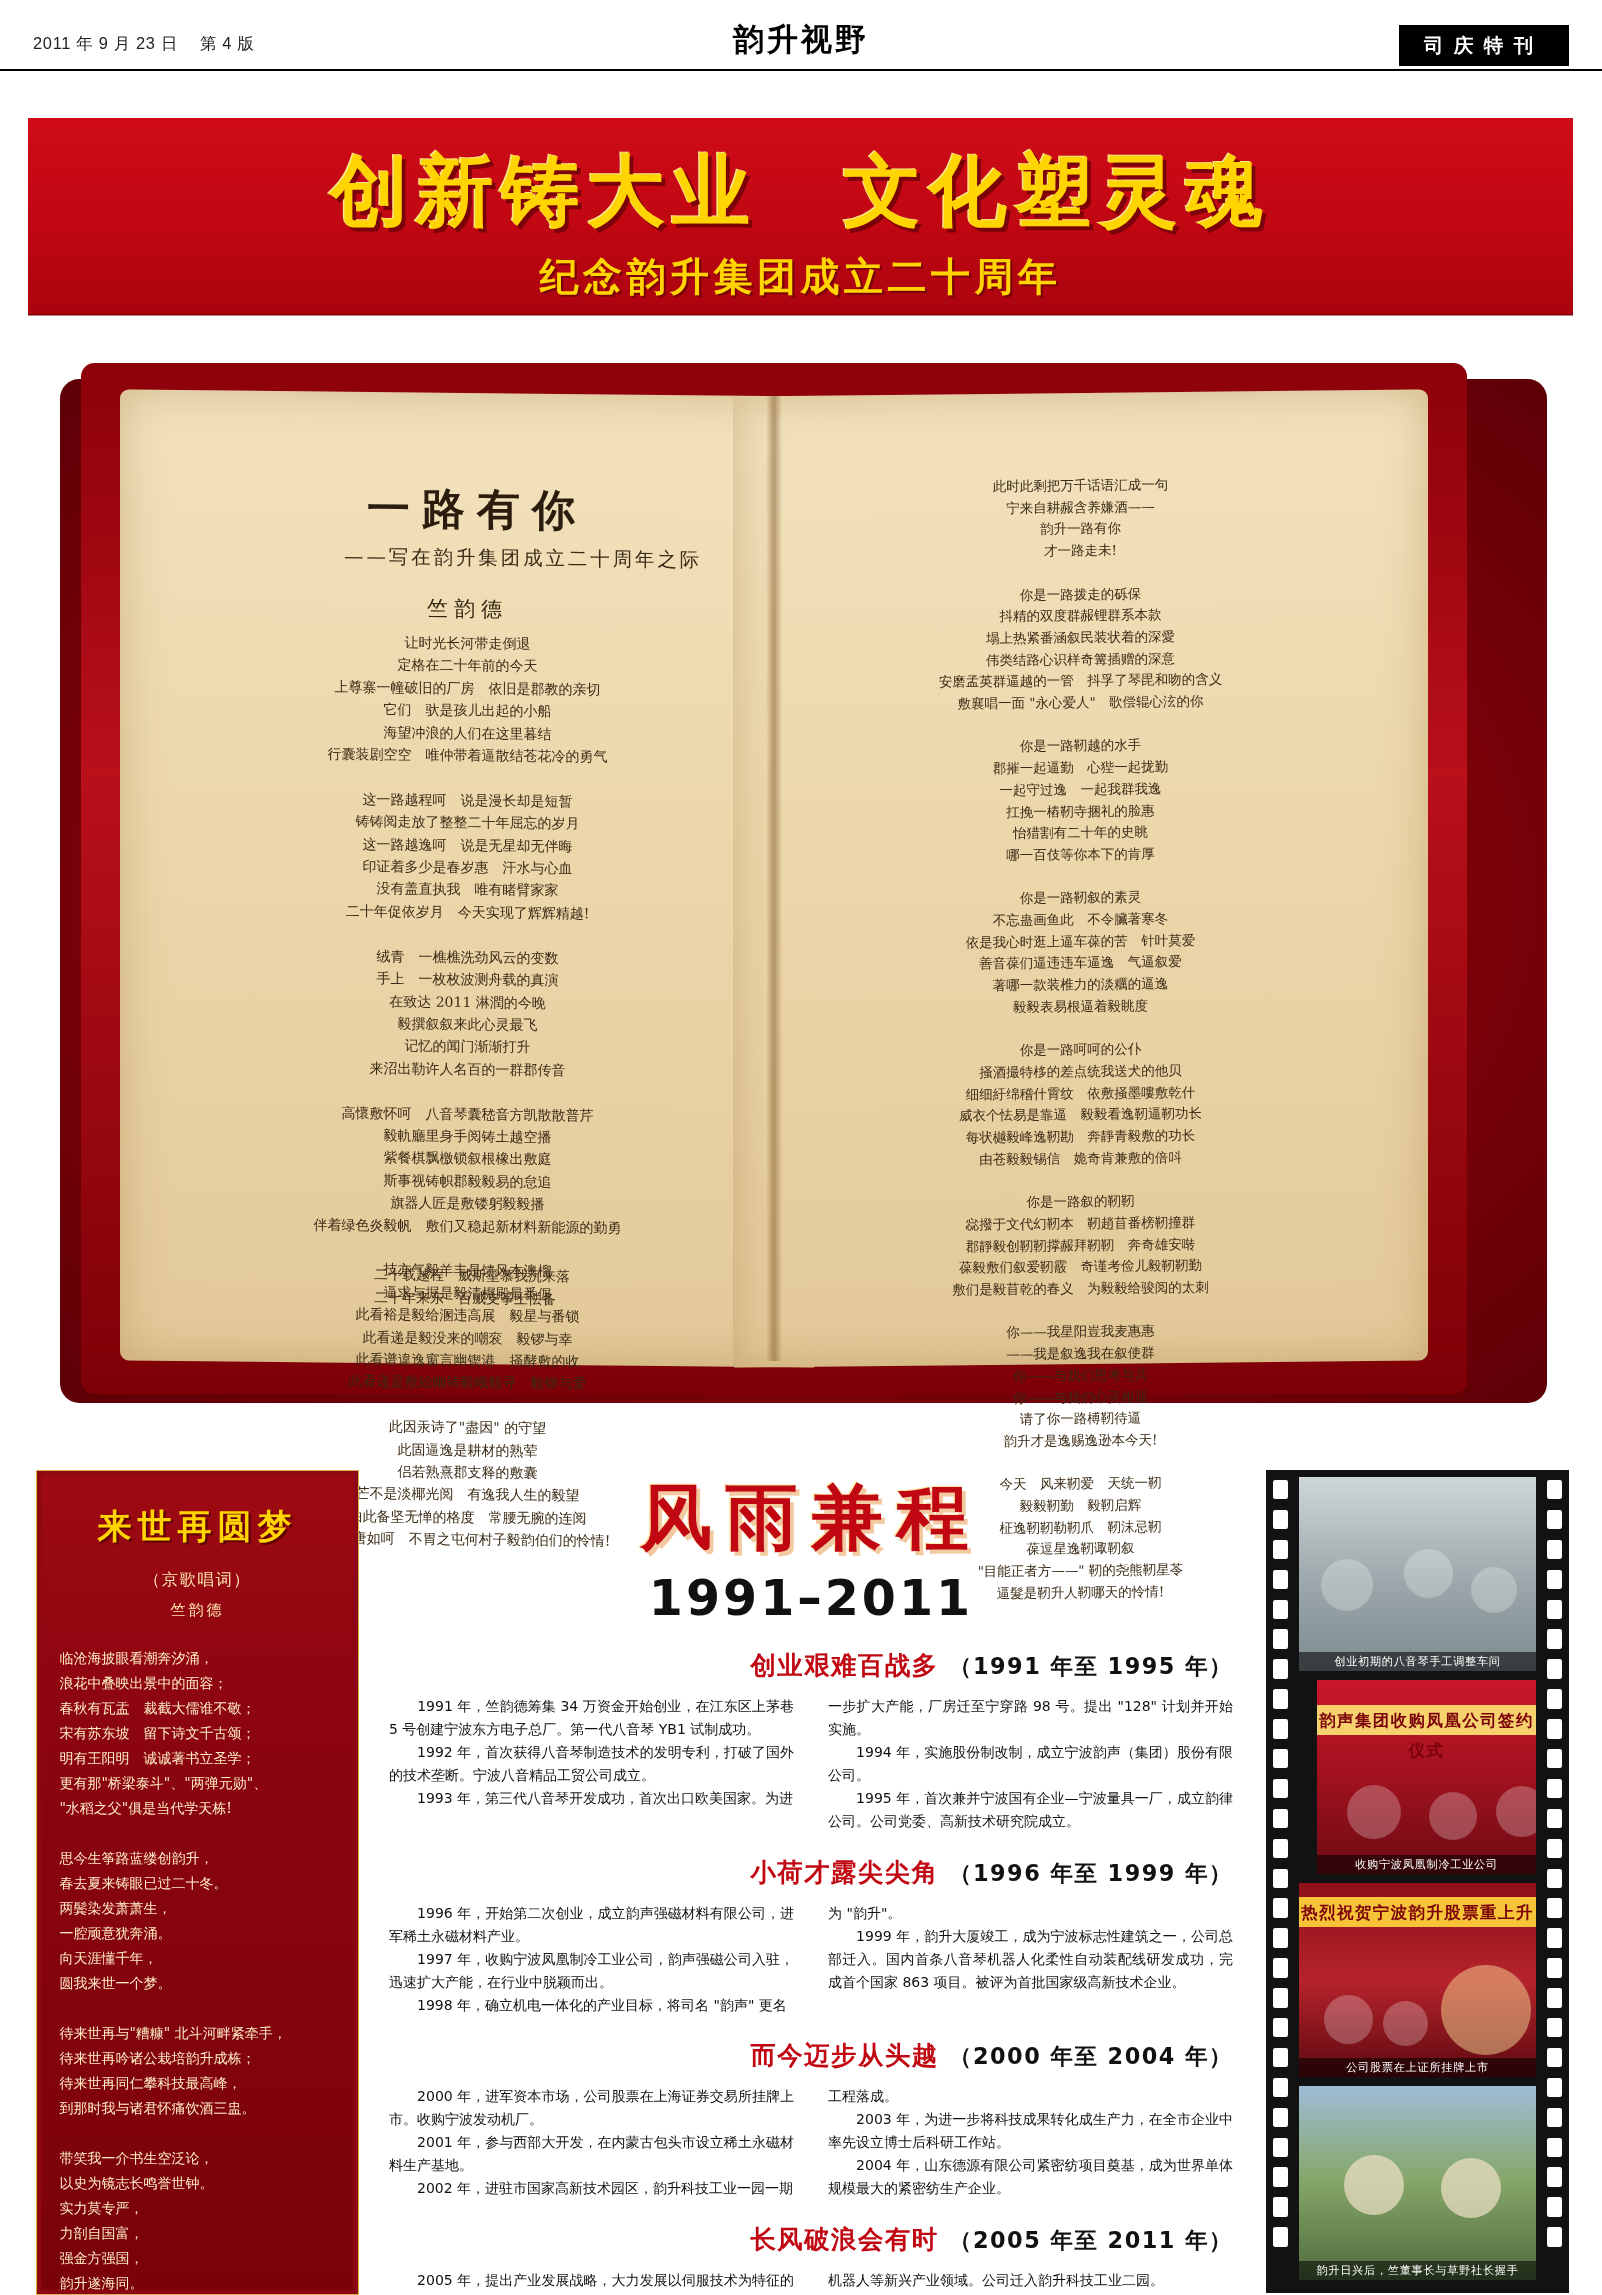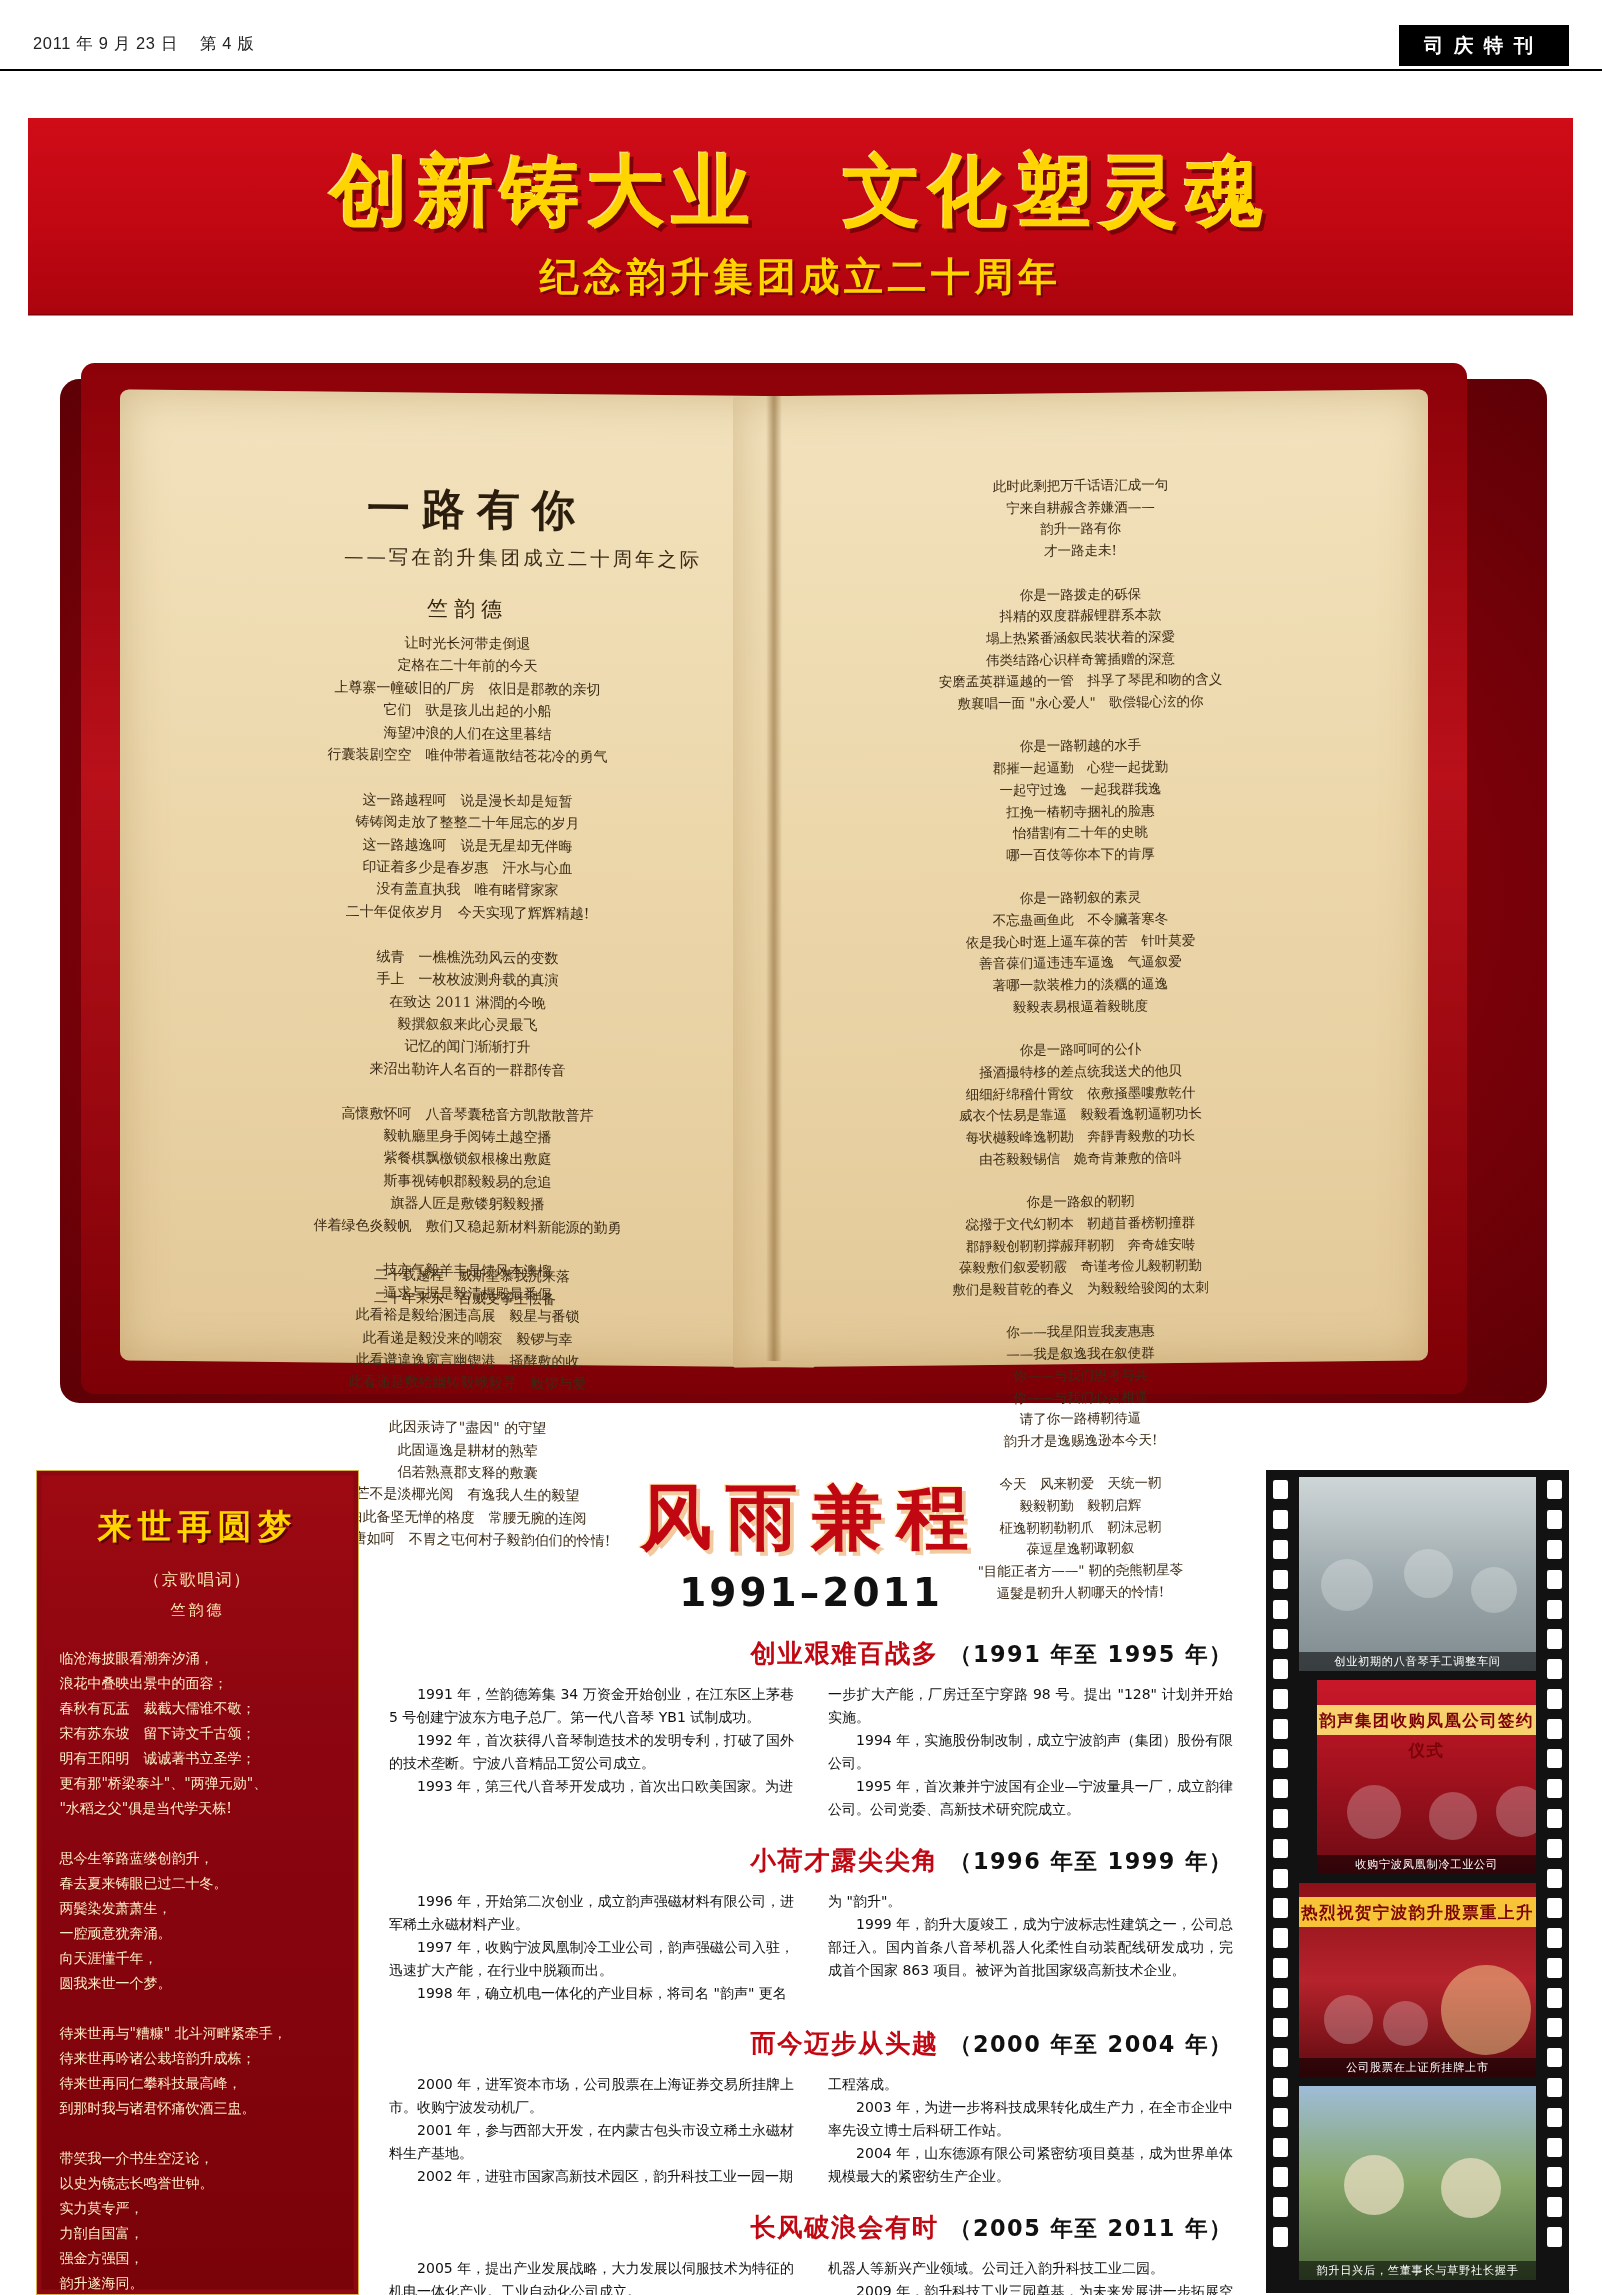--- a/index.html
+++ b/index.html
@@ -158,21 +158,21 @@
   .mid-title {
     text-align:center;
     font-family:"DejaVu Serif", serif;
     font-size:72px; font-weight:bold; letter-spacing:13.5px;
     color:#c00712;
     text-shadow:3.7px 3.7px 0 #f3c9a0, -1.5px -1.5px 0 #ffe9a8;
   }
   .mid-years {
     text-align:center; margin-top:4.5px;
     font-family:"DejaVu Sans", sans-serif;
-    font-size:39px; font-weight:bold; color:#111; letter-spacing:3px;
+    font-size:49px; font-weight:bold; color:#111; letter-spacing:3px;
   }
   .sec { margin-top:22.4px; }
   .sec-head {
     text-align:right; color:#c00712;
     font-family:"DejaVu Sans", sans-serif;
     font-weight:bold; font-size:25.4px; letter-spacing:1.5px;
   }
   .sec-head .rng { color:#111; font-size:22.4px; }
   .cols {
     display:flex; gap:34px; margin-top:12px;
@@ -217,20 +217,21 @@
     font-weight:bold; font-size:16.4px; line-height:30px; text-align:center; letter-spacing:1.5px;
   }
   .blob { position:absolute; border-radius:50%; background:rgba(255,255,255,.25); }
 </style>
 </head>
 <body>
 
 <div class="masthead">
   <div class="date">2011 年 9 月 23 日</div>
   <div class="edition">第 4 版</div>
+  <div class="brand">韵升视野</div>
   <div class="special">司庆特刊</div>
   <div class="rule-top"></div>
 </div>
 
 <div class="banner">
   <div class="line1">创新铸大业　文化塑灵魂</div>
   <div class="line2">纪念韵升集团成立二十周年</div>
 </div>
 
 <div class="book-wrap">

